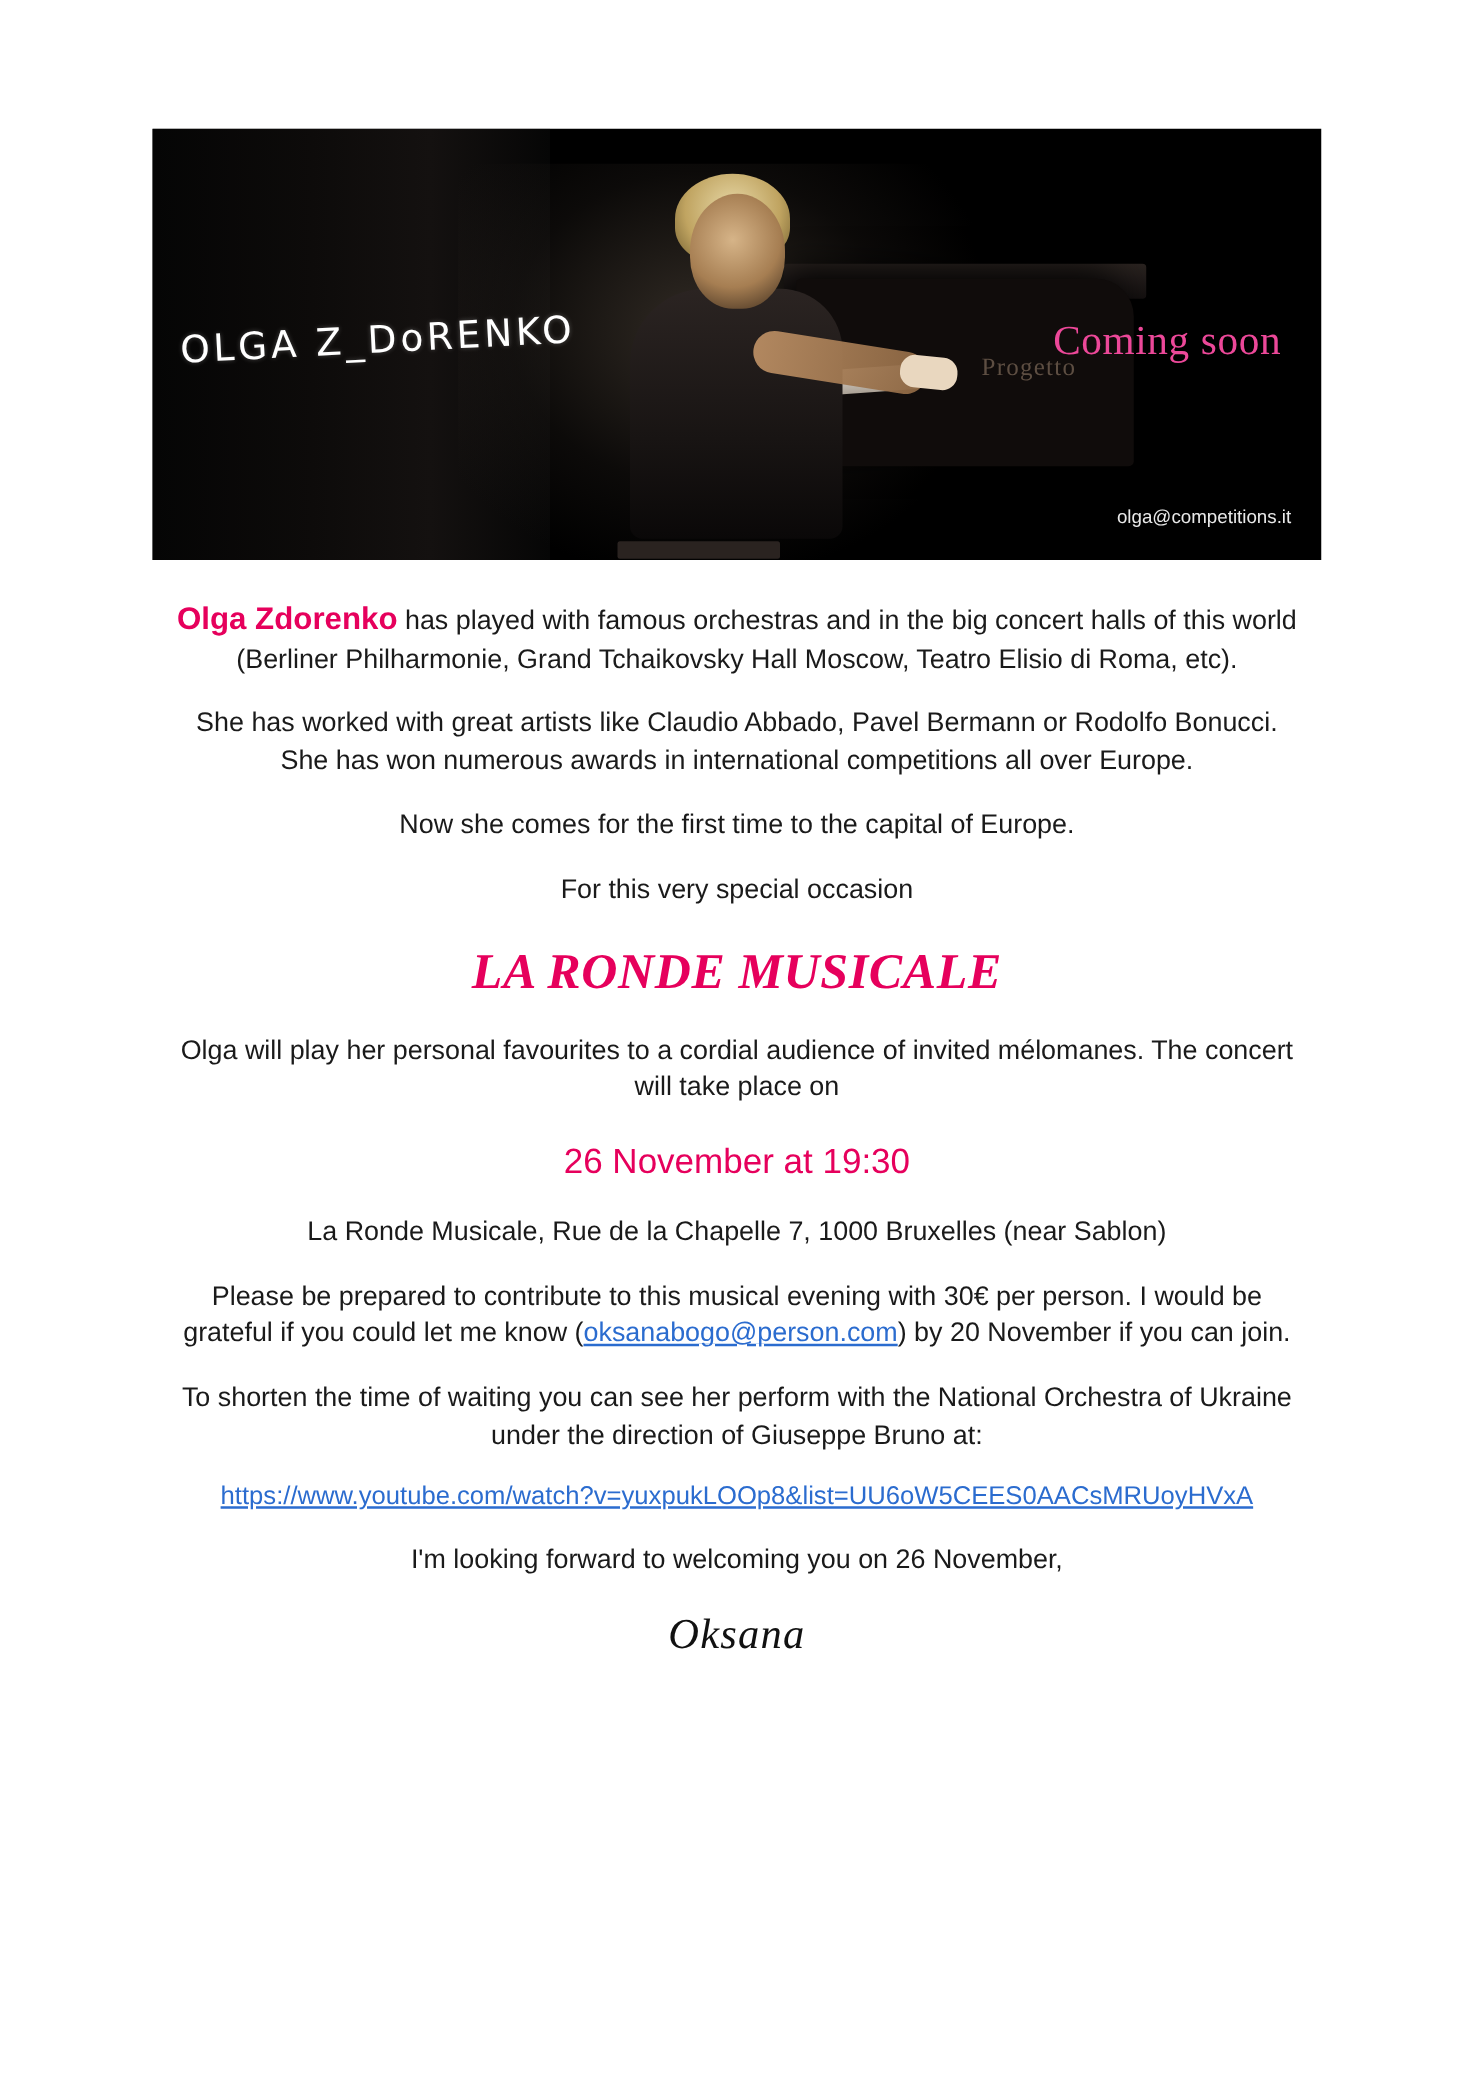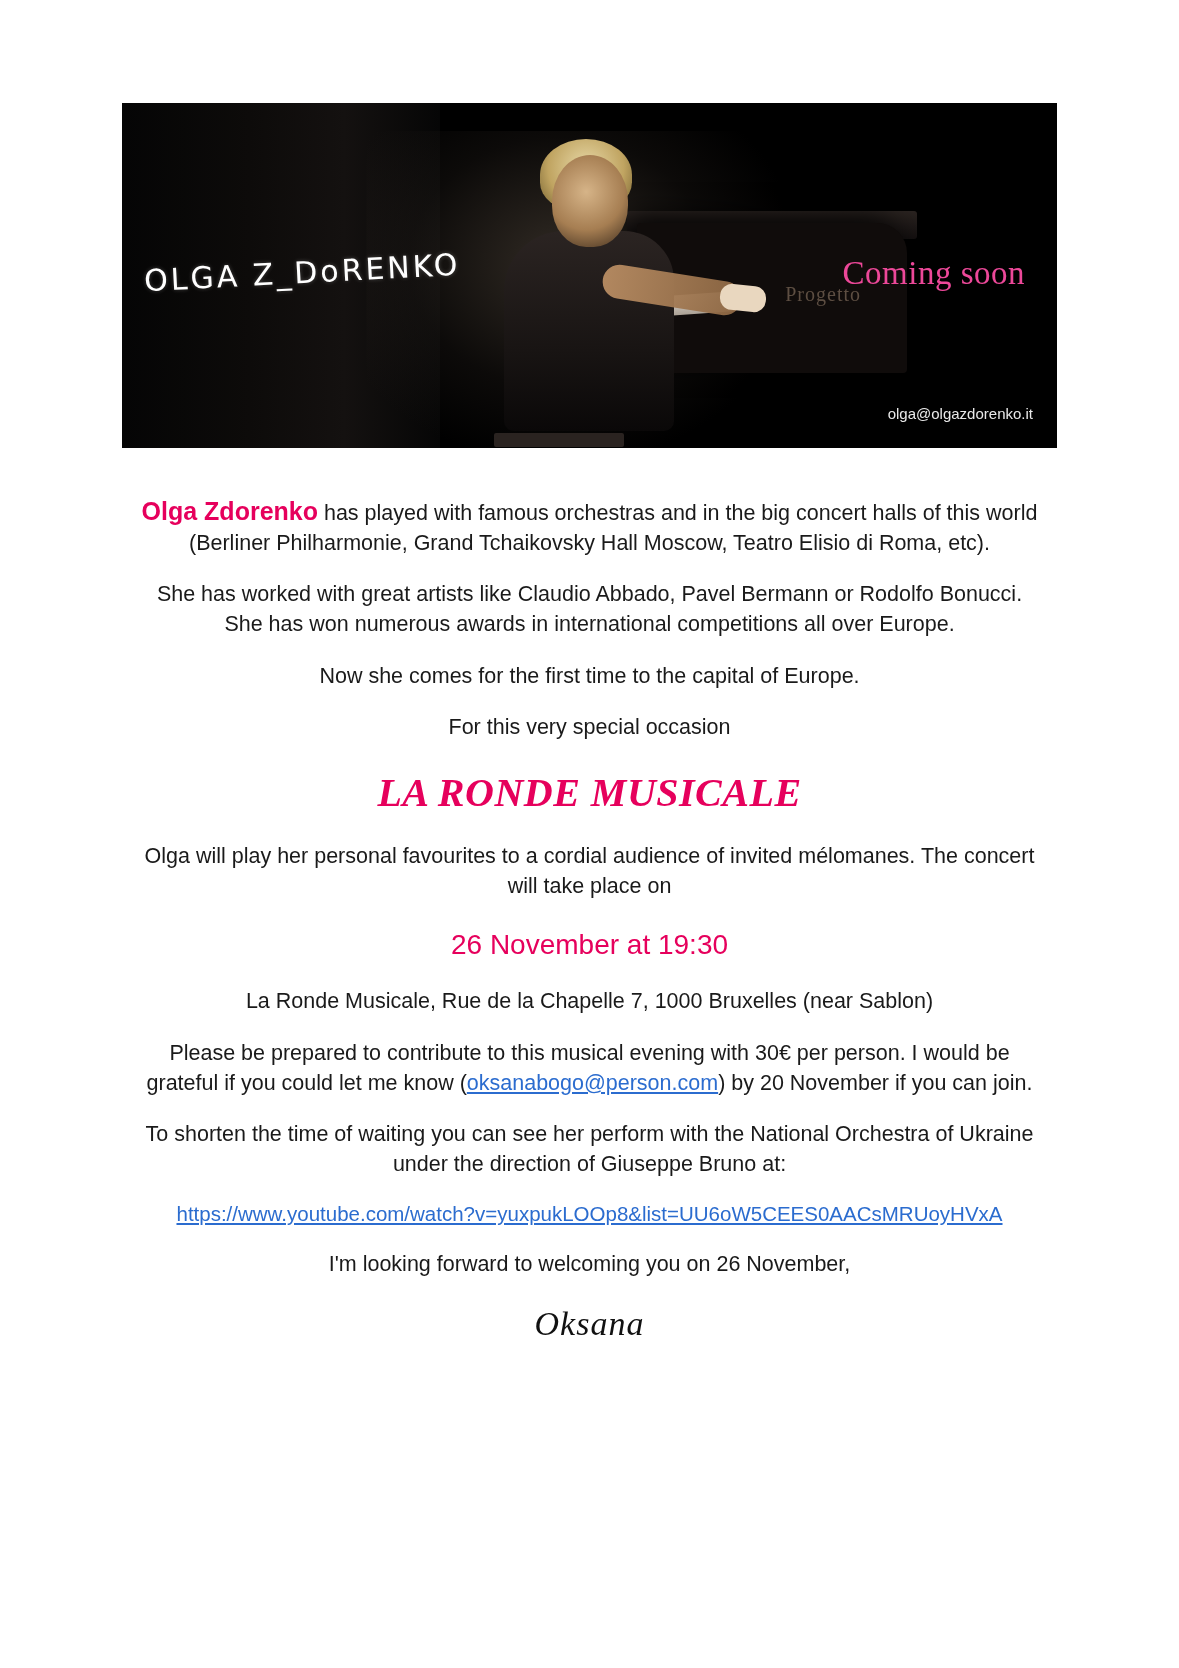--- a/index.html
+++ b/index.html
@@ -180,21 +180,21 @@
     bottom: 26px;
     color: #e9e9e9;
     font-family: "Liberation Sans", sans-serif;
     font-size: 15px;
     white-space: nowrap;
   }
 
   
   .content {
     width: 903px;
-    margin: 16px auto;
+    margin: 0 auto;
     padding-top: 30px;
     text-align: center;
   }
   p.para {
     margin: 0 0 22px 0;
     font-size: 21.5px;
     line-height: 1.38;
     color: #1a1a1a;
   }
   .lead-name {
@@ -253,21 +253,21 @@
 
       <div class="figure-body"></div>
       <div class="figure-hair"></div>
       <div class="figure-head"></div>
       <div class="figure-arm"></div>
       <div class="figure-hand"></div>
       <div class="bench"></div>
 
       <div class="banner-name">OLGA Z_DoRENKO</div>
       <div class="banner-coming">Coming soon</div>
-      <div class="banner-email">olga@olgazdorenko.it</div>
+      <div class="banner-email">olga@competitions.it</div>
     </div>
   </div>
 
   <div class="content">
 
     <p class="para">
       <span class="lead-name">Olga Zdorenko</span><span> has played with famous orchestras and in the big concert halls of this world (Berliner Philharmonie, Grand Tchaikovsky Hall Moscow, Teatro Elisio di Roma, etc).</span>
     </p>
 
     <p class="para">She has worked with great artists like Claudio Abbado, Pavel Bermann or Rodolfo Bonucci. She has won numerous awards in international competitions all over Europe.</p>

